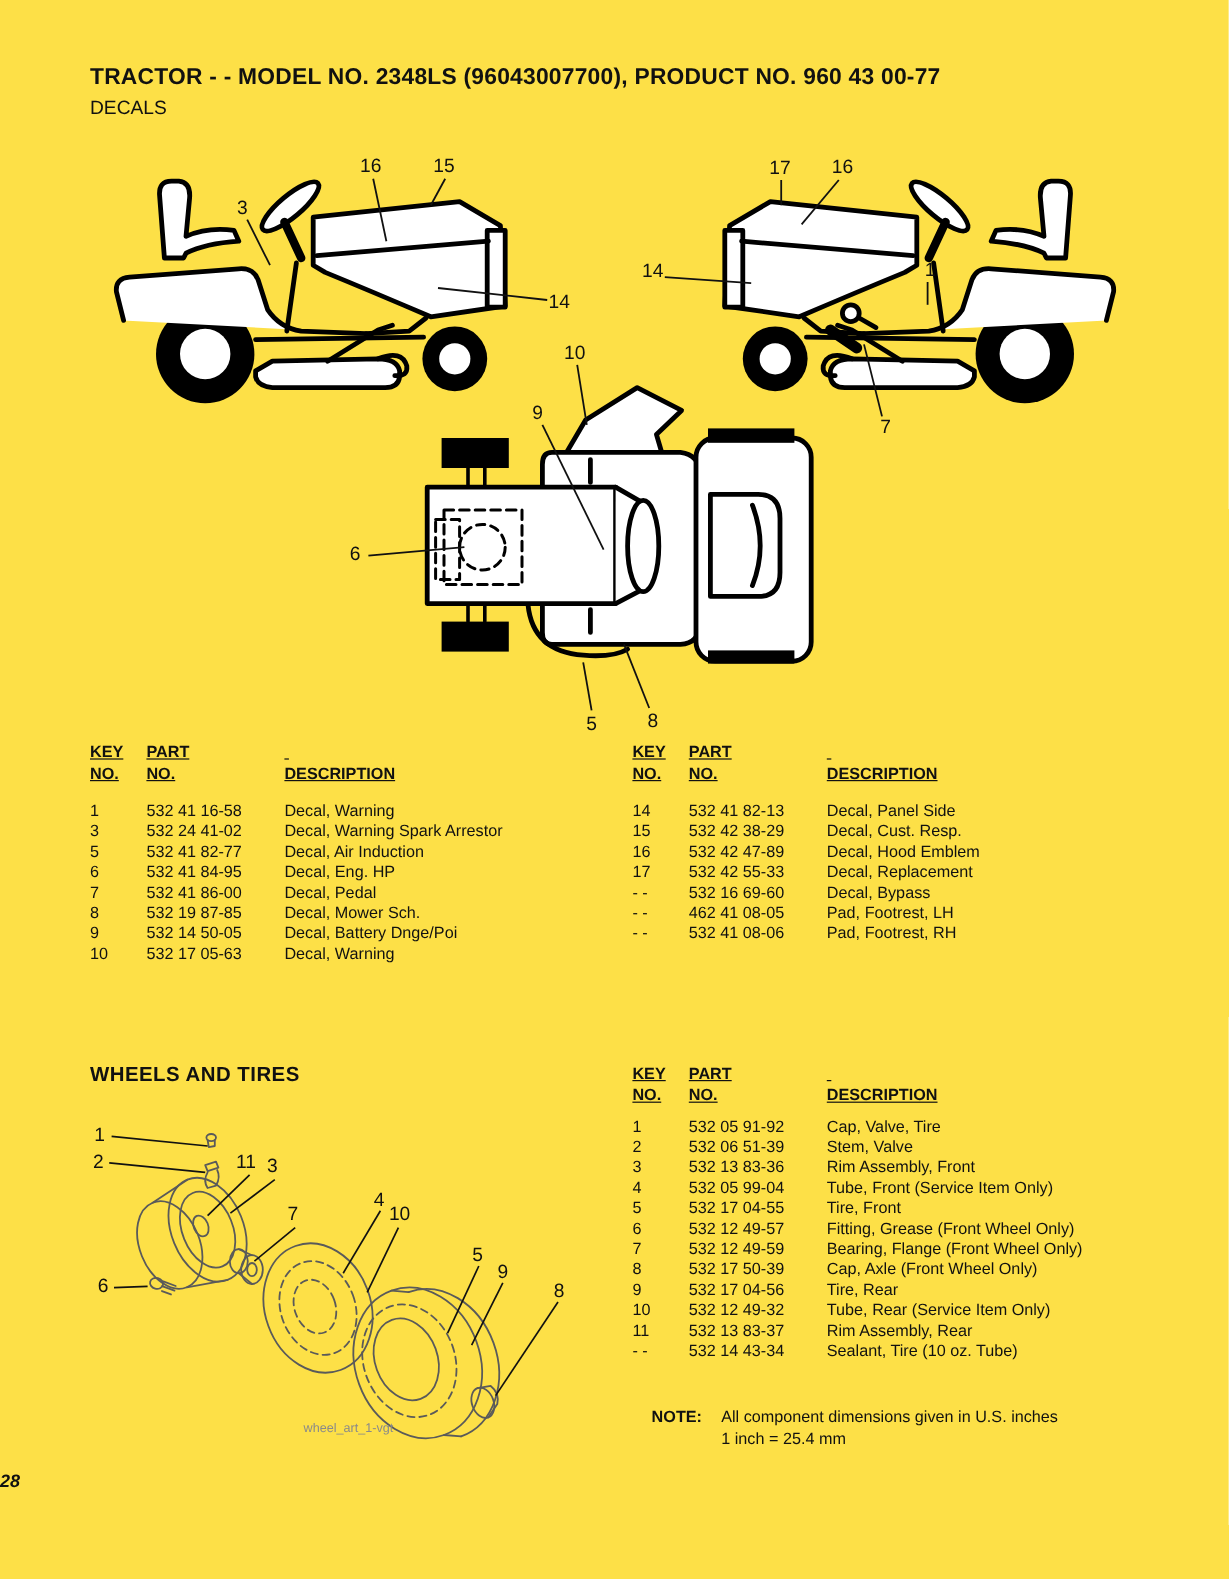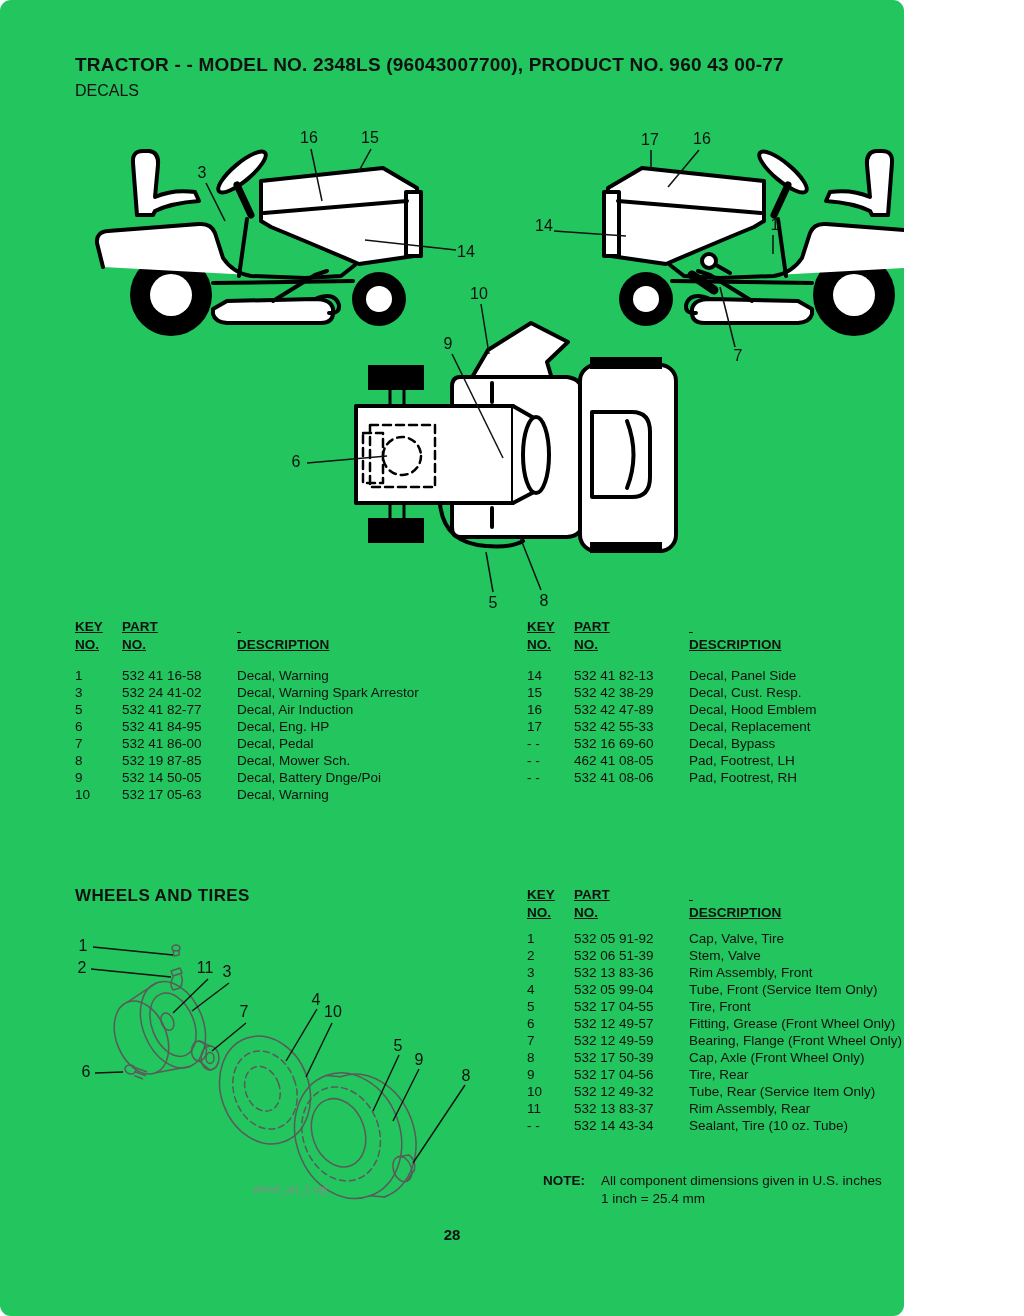--- a/index.html
+++ b/index.html
@@ -1,30 +1,30 @@
 <!DOCTYPE html>
 <html><head>
 <meta charset="utf-8">
 <style>
   html,body{margin:0;padding:0;background:#fff;}
-  .page{position:relative;width:904px;height:1316px;background:#22c55e;
-        font-family:"Liberation Sans",sans-serif;color:#111;overflow:hidden;border-radius:11px;}
+  .page{position:relative;width:1024px;height:1316px;background:#fde047;
+        font-family:"Liberation Sans",sans-serif;color:#111;overflow:hidden;}
   .abs{position:absolute;}
   .title1{left:75px;top:54px;font-size:19px;font-weight:700;white-space:nowrap;letter-spacing:.2px;}
   .title2{left:75px;top:82px;font-size:16px;font-weight:400;}
   .sec-head{left:75px;top:886px;font-size:17px;font-weight:700;letter-spacing:.4px;}
   .art{position:absolute;pointer-events:none;}
   .parts-table{position:absolute;width:445px;font-size:13.5px;}
   .tbl-hdr{display:grid;grid-template-columns:47px 115px auto;font-weight:700;line-height:18px;text-decoration:underline;}
   .tbl-rows{display:block;margin-top:13px;}
   .prow{display:grid;grid-template-columns:47px 115px auto;line-height:17px;}
   .wheels-rows{margin-top:8px;}
   .note{left:543px;top:1172px;width:460px;font-size:13.5px;line-height:18px;display:flex;}
   .note-label{font-weight:700;width:58px;flex:none;}
-  .pagenum{left:0;right:0;top:1226px;text-align:center;font-size:15px;font-weight:700;}
+  .pagenum{left:0;right:0;top:1226px;font-size:15px;font-weight:700;font-style:italic;}
   svg text{font-family:"Liberation Sans",sans-serif;font-size:16px;fill:#111;}
   svg .cap{font-size:10.5px;fill:#8a8a8a;}
 </style>
 </head>
 <body>
 
 <div class="page">
 
   <svg width="0" height="0" style="position:absolute">
     <defs>

